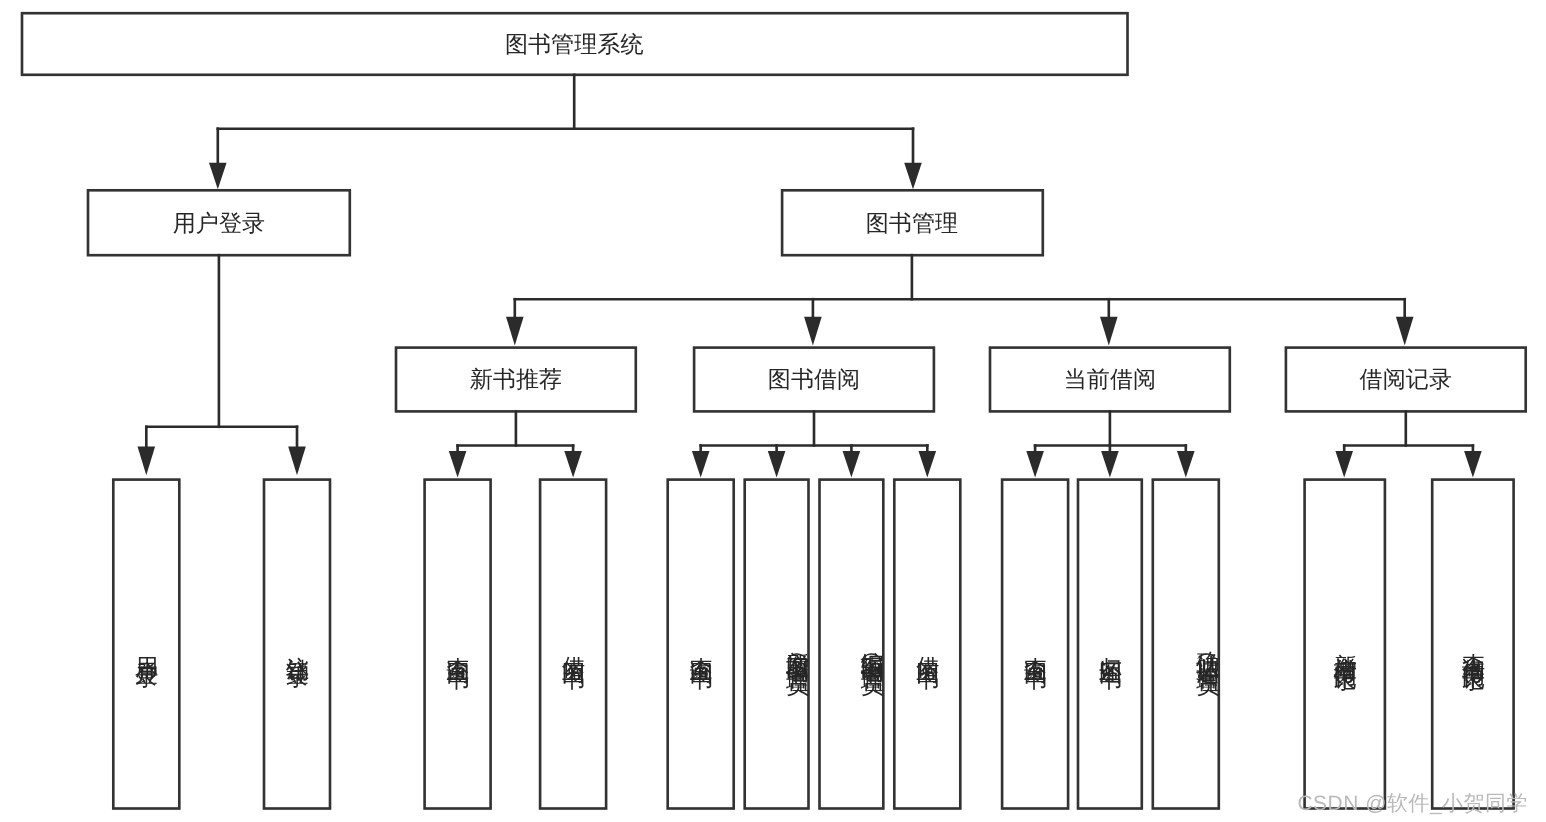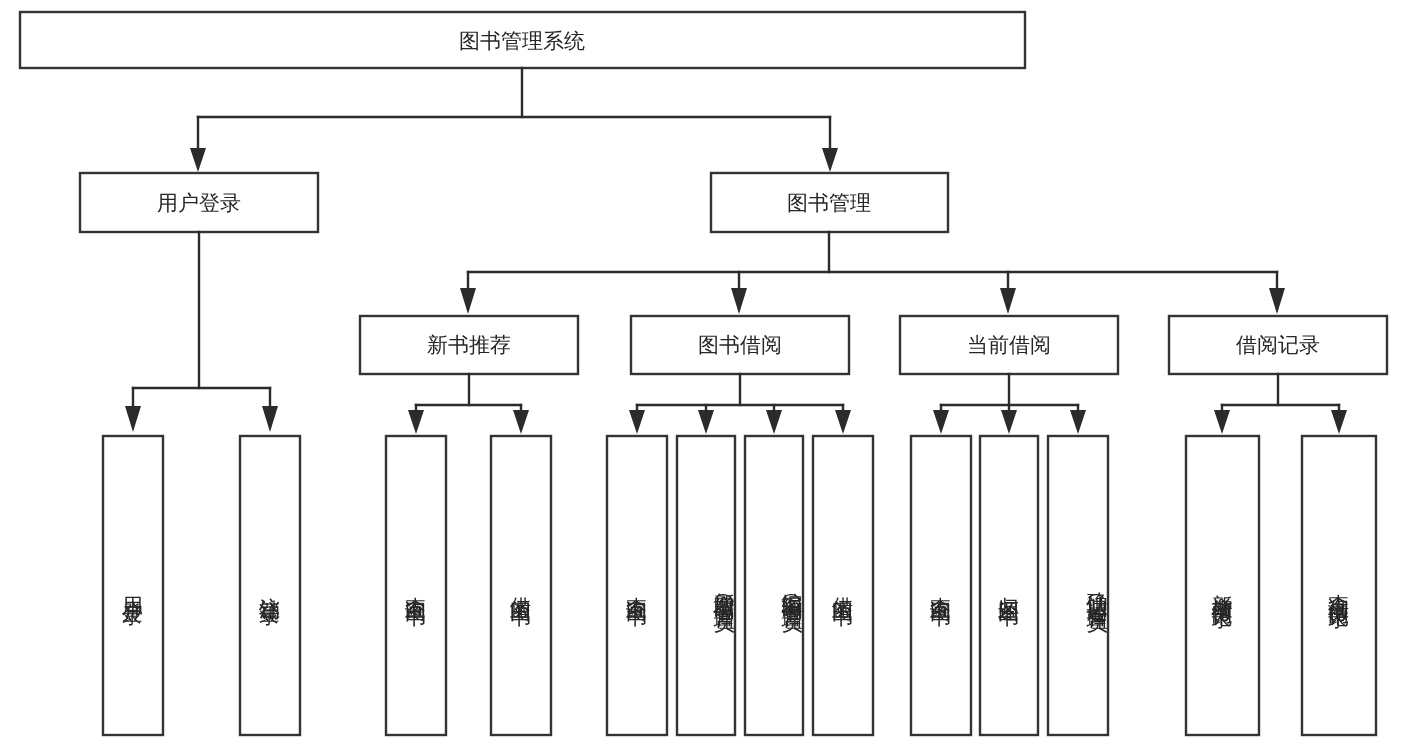--- a/index.html
+++ b/index.html
@@ -201,14 +201,15 @@
   <div class="vlabel" style="left:745px; top:441px; width:58px; height:294px; align-items:flex-start;">编辑图书（管理员）</div>
   <div class="vlabel" style="left:813px; top:436px; width:60px; height:299px;">借阅图书</div>
 
   <div class="vlabel" style="left:911px; top:436px; width:60px; height:299px;">查询图书</div>
   <div class="vlabel" style="left:980px; top:436px; width:58px; height:299px;">归还图书</div>
   <div class="vlabel" style="left:1048px; top:441px; width:60px; height:294px; align-items:flex-start;">确认归还（管理员）</div>
 
   <div class="vlabel" style="left:1186px; top:436px; width:73px; height:299px;">新增借阅记录</div>
   <div class="vlabel" style="left:1302px; top:436px; width:74px; height:299px;">查询借阅记录</div>
 
+  <div class="watermark">CSDN @软件_小贺同学</div>
 
 </div>
 
 </body></html>

